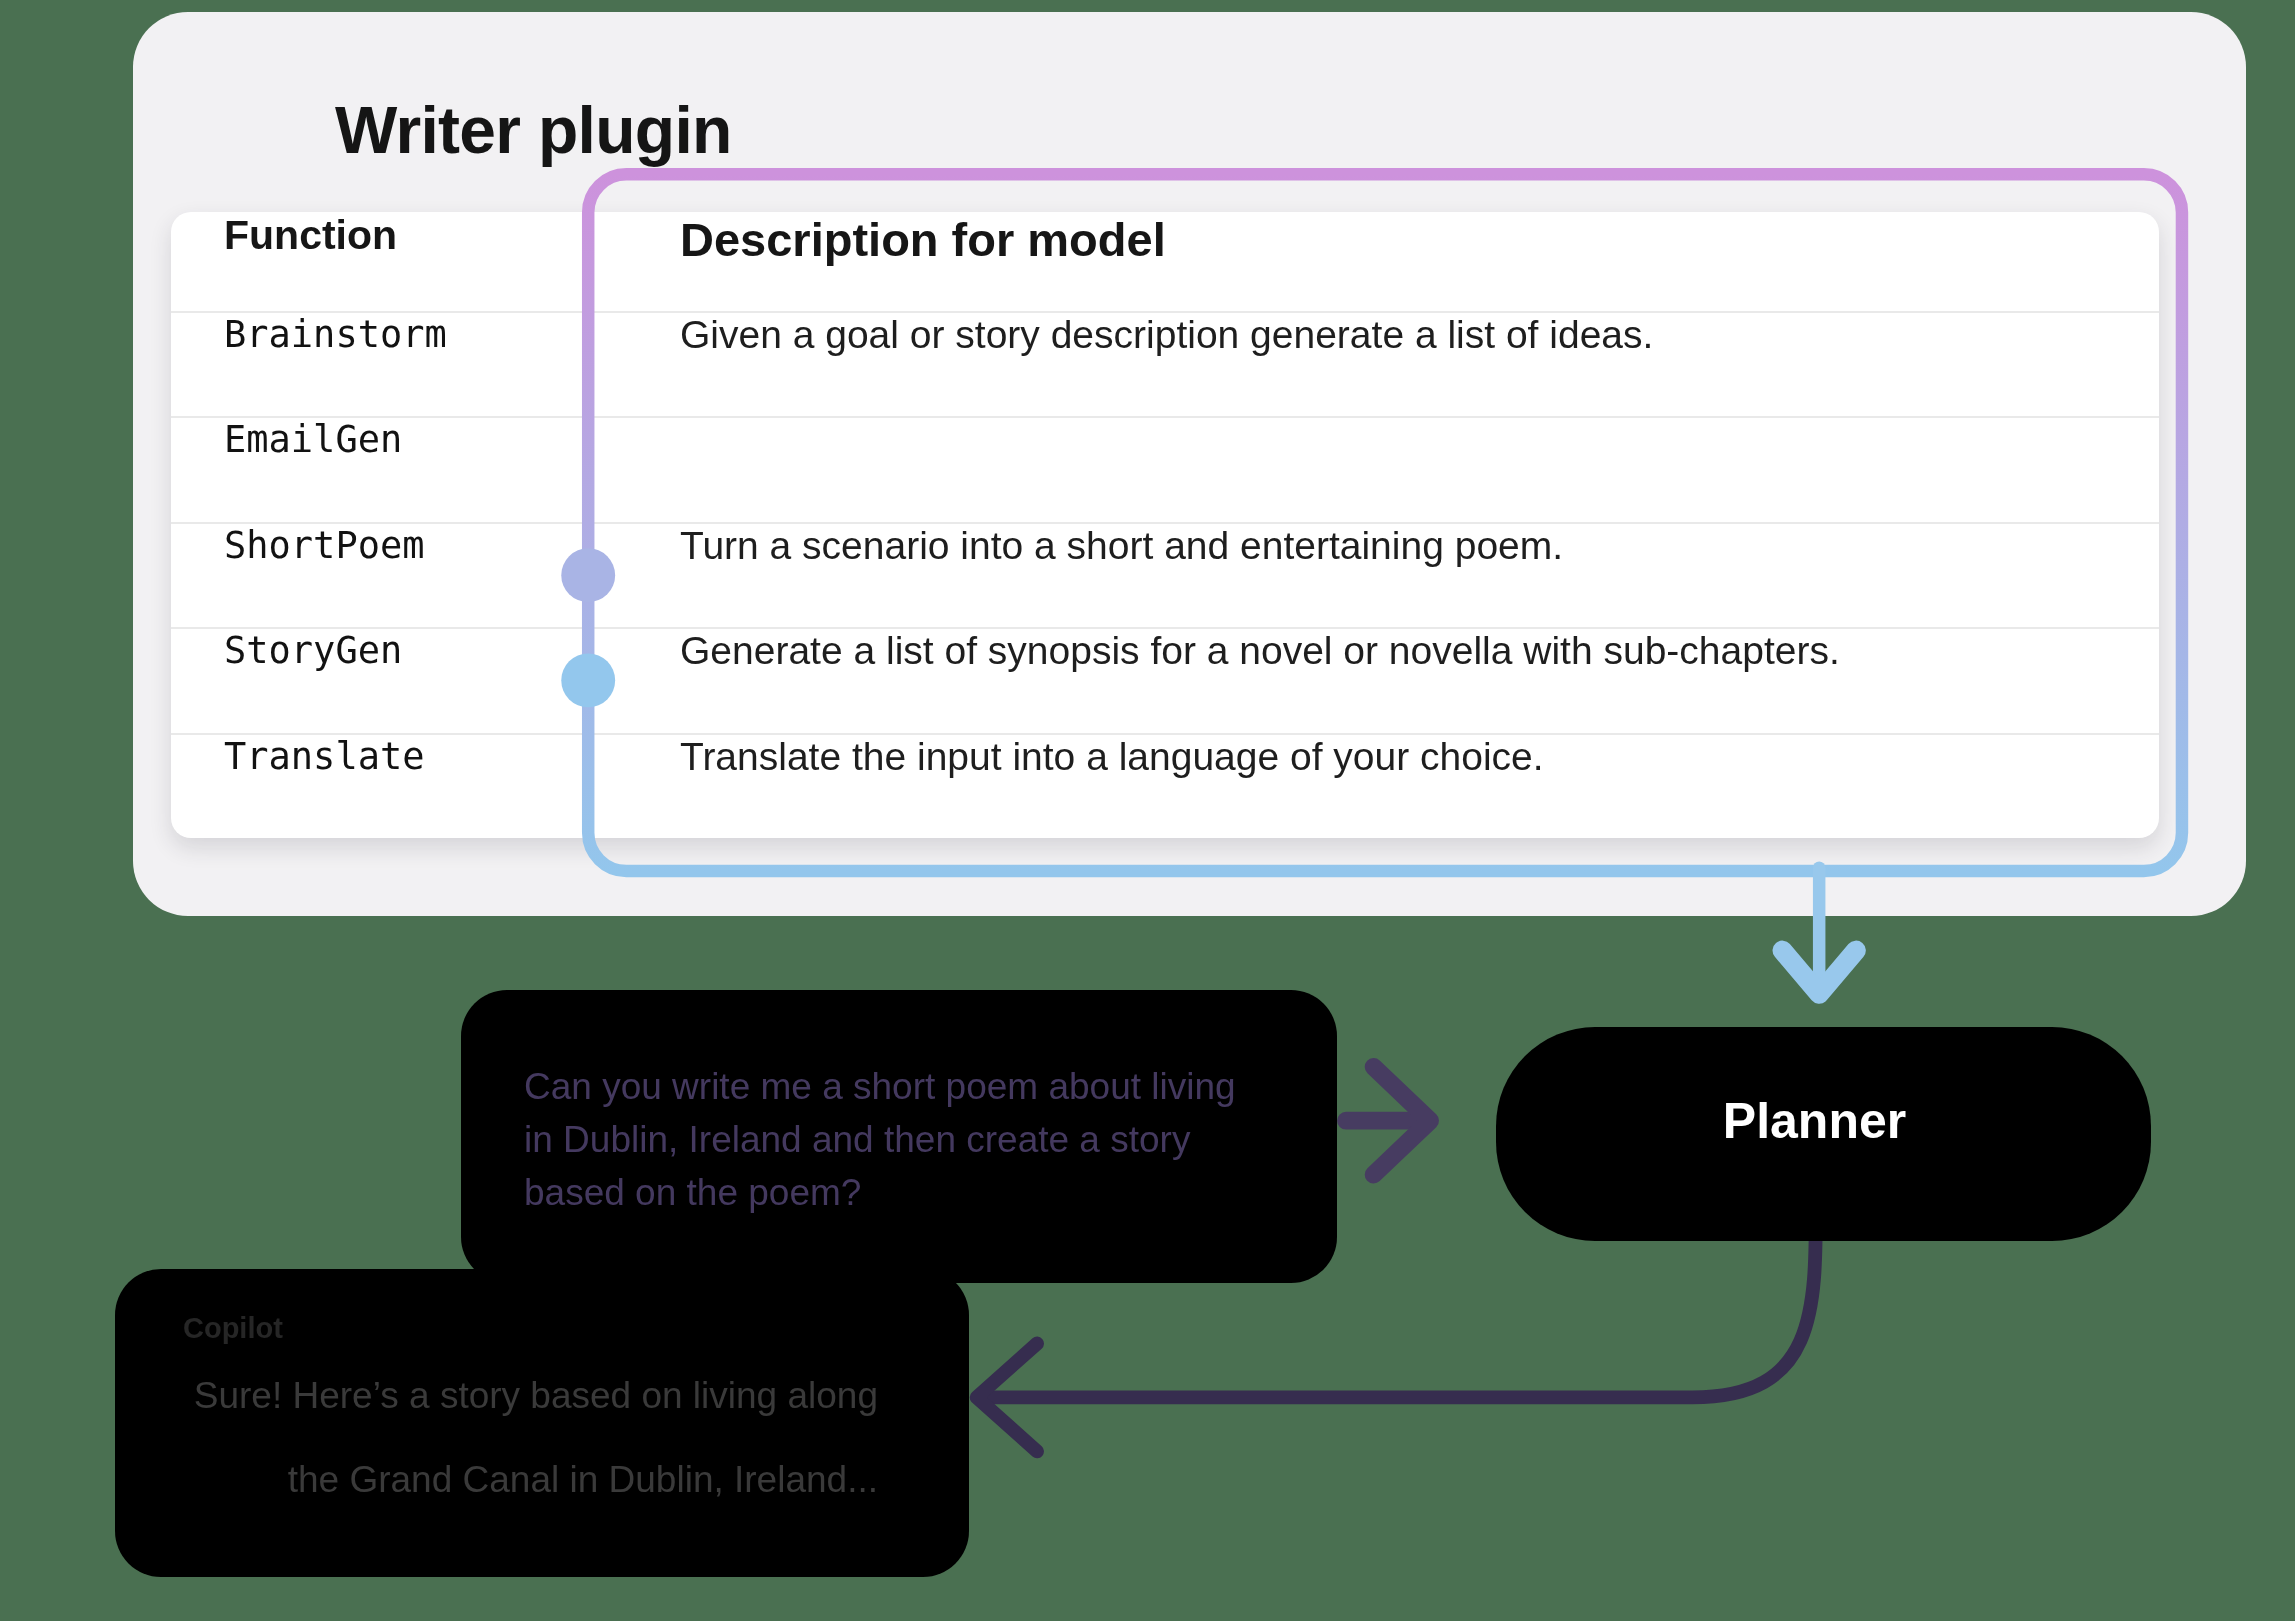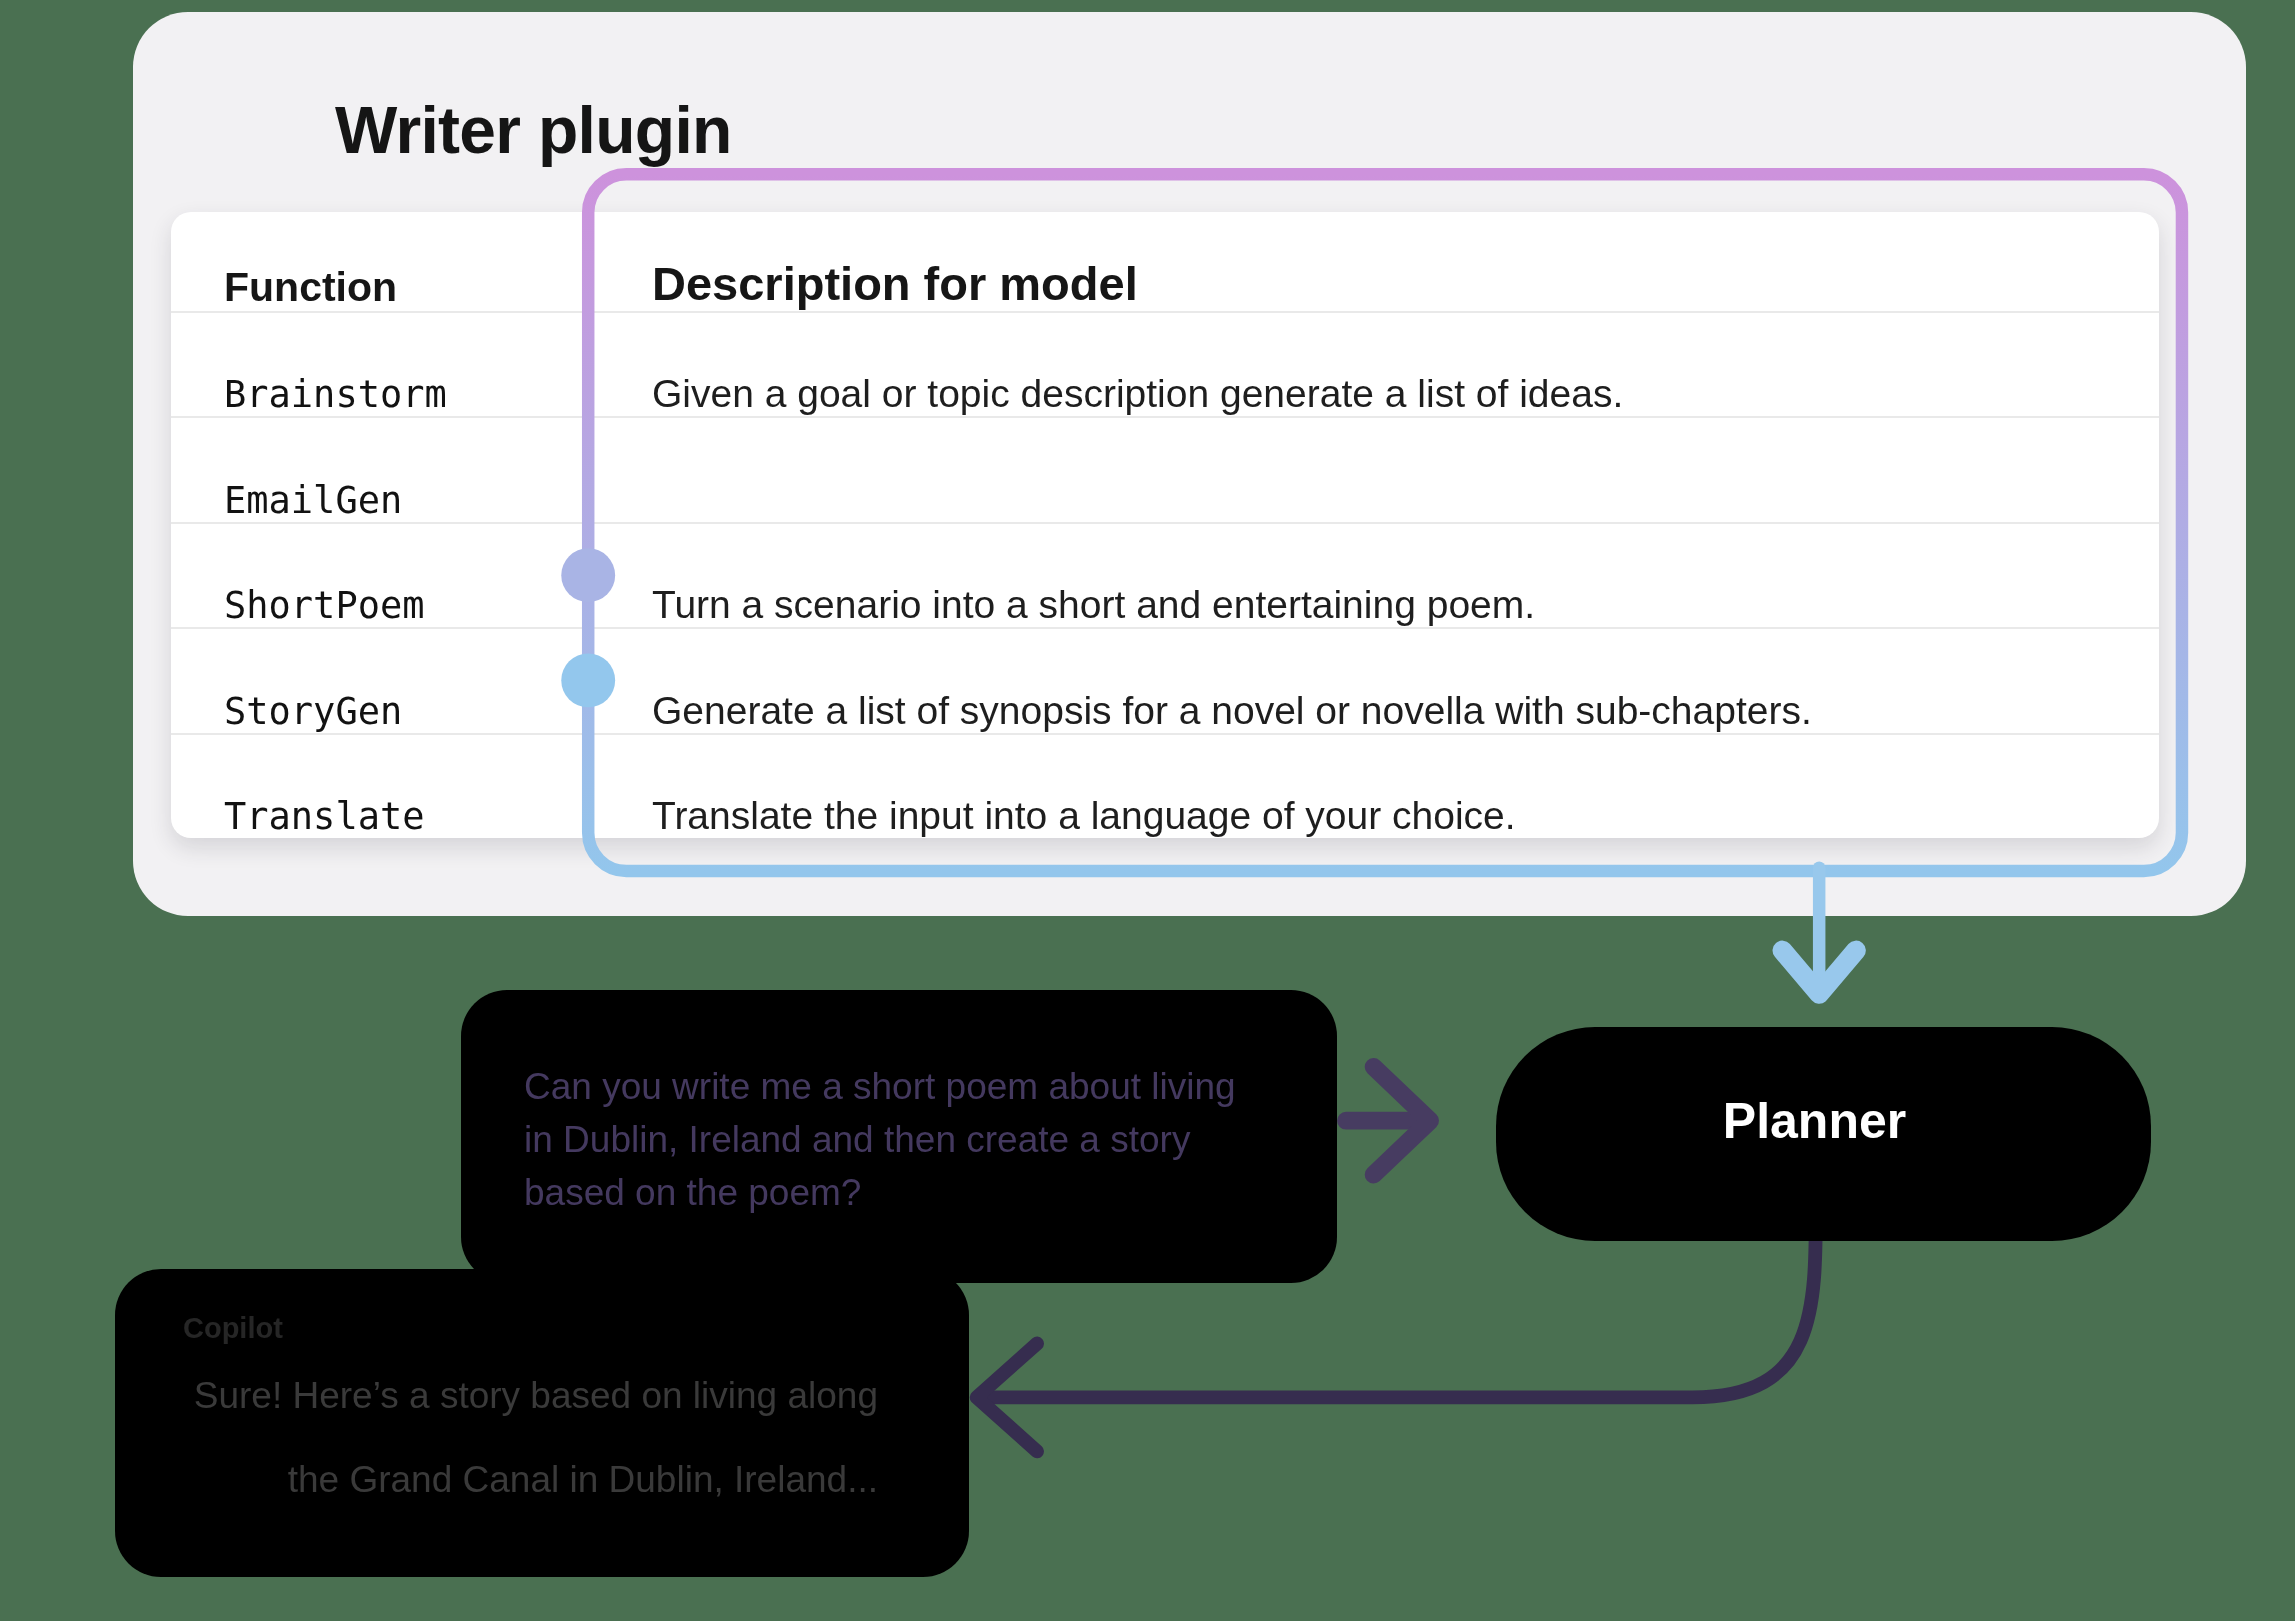--- a/index.html
+++ b/index.html
@@ -35,23 +35,24 @@
     left: 171px; top: 212px;
     width: 1988px; height: 626px;
     background: #ffffff;
     border-radius: 20px;
     box-shadow: 0 9.2px 22.4px rgba(40,45,55,0.14);
     display: flex;
     flex-direction: column;
   }
   .t-row {
     display: flex;
-    align-items: flex-end;
+    align-items: flex-start;
     height: 105px;
     border-bottom: 2px solid #e9e9e9;
+    gap: 28px;
   }
   .t-row:last-child { border-bottom: none; }
   .t-row.t-head { height: 100px; }
   .cell-fn {
     width: 421px;
     padding-left: 53px;
     box-sizing: border-box;
     flex-shrink: 0;
     font-family: "DejaVu Sans Mono", monospace;
     font-size: 37px;
@@ -162,21 +163,21 @@
   <div class="card-title">Writer plugin</div>
 </div>
 
 <div class="fn-table">
   <div class="t-row t-head">
     <div class="cell-fn">Function</div>
     <div class="cell-desc">Description for model</div>
   </div>
   <div class="t-row">
     <div class="cell-fn">Brainstorm</div>
-    <div class="cell-desc">Given a goal or topic description generate a list of ideas.</div>
+    <div class="cell-desc">Given a goal or story description generate a list of ideas.</div>
   </div>
   <div class="t-row">
     <div class="cell-fn">EmailGen</div>
   </div>
   <div class="t-row">
     <div class="cell-fn">ShortPoem</div>
     <div class="cell-desc">Turn a scenario into a short and entertaining poem.</div>
   </div>
   <div class="t-row">
     <div class="cell-fn">StoryGen</div>

